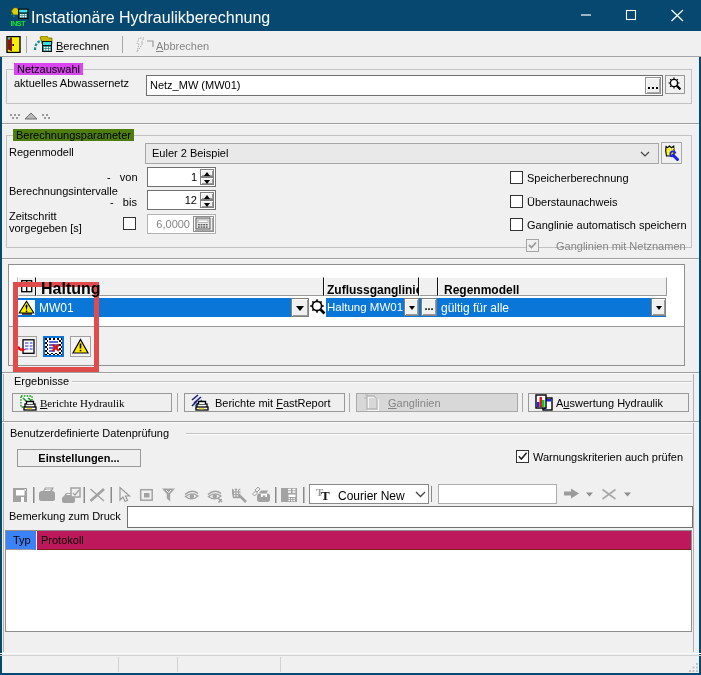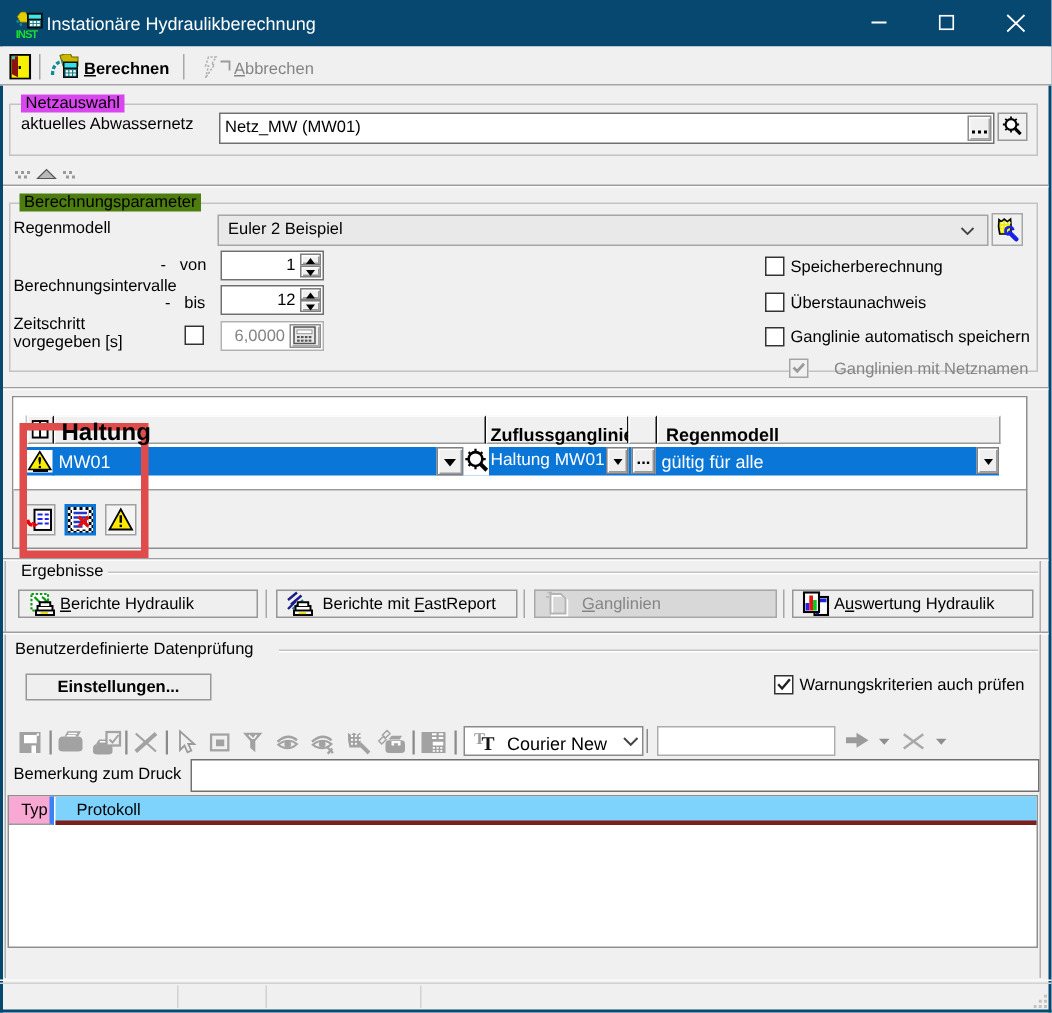--- a/index.html
+++ b/index.html
@@ -33,21 +33,21 @@
 u{text-decoration:underline;}
 </style>
 </head>
 <body>
 <div id="win">
 
 <div class="abs" id="titlebar" style="left:0;top:0;width:701px;height:31px;background:#074871;"></div>
 <div class="abs" style="left:0;top:31px;width:2px;height:644px;background:#074871;"></div>
 <div class="abs" style="left:699px;top:31px;width:2px;height:644px;background:#074871;"></div>
 <div class="abs" style="left:0;top:673px;width:701px;height:2px;background:#074871;"></div>
-<div class="lbl" style="left:31px;top:9px;color:#fff;font-size:12px;">Instationäre Hydraulikberechnung</div>
+<div class="lbl" style="left:31px;top:9px;color:#fff;font-size:16px;">Instationäre Hydraulikberechnung</div>
 
 <svg class="abs" style="left:10px;top:5px;" width="19" height="21" viewBox="0 0 19 21">
   <path d="M1.5 6 l2.5 -3 h3 l1 1.8 h3.5 v5 h-8 z" fill="#e3cf00" stroke="#7a6e00" stroke-width="0.5"></path>
   <path d="M1 9 c2 0.5 3 2 3.5 4" stroke="#17868e" stroke-width="1.6" fill="none" stroke-dasharray="1.8 1.2"></path>
   <rect x="8" y="3.5" width="10.5" height="10.5" fill="#0d0d0d"></rect>
   <rect x="9.2" y="4.8" width="8.1" height="2.6" fill="#40e4ee"></rect>
   <rect x="9.2" y="8.4" width="8.1" height="4.4" fill="#157d85"></rect>
   <g fill="#fff">
     <rect x="10" y="9" width="1.7" height="1.4"></rect>
         <rect x="12.4" y="9" width="1.7" height="1.4"></rect>
@@ -81,21 +81,21 @@
   <rect x="9" y="5" width="10" height="11" fill="#0d0d0d"></rect>
   <rect x="10" y="6" width="8" height="3" fill="#35e0e8"></rect>
   <rect x="10" y="10" width="8" height="5" fill="#0f7d87"></rect>
   <rect x="10.8" y="10.8" width="1.7" height="1.5" fill="#fff"></rect>
       <rect x="13.3" y="10.8" width="1.7" height="1.5" fill="#fff"></rect>
       <rect x="15.8" y="10.8" width="1.7" height="1.5" fill="#fff"></rect>
   <rect x="10.8" y="13" width="1.7" height="1.5" fill="#fff"></rect>
       <rect x="13.3" y="13" width="1.7" height="1.5" fill="#fff"></rect>
       <rect x="15.8" y="13" width="1.7" height="1.5" fill="#fff"></rect>
 </svg>
-<div class="lbl" style="left:56px;top:40px;font-size:11px;font-weight:bold;"><u>B</u>erechnen</div>
+<div class="lbl" style="left:56px;top:40px;font-size:11px;"><u>B</u>erechnen</div>
 <div class="vsep" style="left:122px;top:36px;height:17px;"></div>
 <svg class="abs" style="left:135px;top:37px;" width="20" height="16" viewBox="0 0 20 16">
   <path d="M4 1 l-2 6 h2 l-2 8 6 -9 h-2 l3 -5 z" fill="none" stroke="#b0b0b0" stroke-width="1" stroke-dasharray="1.5 1"></path>
   <path d="M12 4 h6 v2 m0 -2 v6" stroke="#9a9a9a" stroke-width="1.2" fill="none"></path>
 </svg>
 <div class="lbl gray" style="left:156px;top:40px;font-size:11px;"><u>A</u>bbrechen</div>
 
 <div class="gbox" style="left:6px;top:69px;width:686px;height:35px;"></div>
 <div class="lbl" style="left:14px;top:63px;background:#d946ef;padding:0 3px;">Netzauswahl</div>
 <div class="lbl" style="left:14px;top:77px;">aktuelles Abwassernetz</div>
@@ -314,21 +314,21 @@
 <svg class="abs" style="left:20px;top:395px;" width="17" height="17" viewBox="0 0 17 17">
   <rect x="1" y="1" width="11" height="11" fill="#fff" stroke="#0d9913" stroke-width="1.4" stroke-dasharray="1.6 1.2"></rect>
   <path d="M3 3 l5 5 M8 3 q2 1 3 3 l-6 4" stroke="#0d9913" stroke-width="1.5" fill="none"></path>
   <g>
     <rect x="5" y="9" width="10" height="4" fill="#fff" stroke="#000" stroke-width="1.3"></rect>
     <path d="M6.5 9 v-2.5 h7 v2.5" fill="#fff" stroke="#000" stroke-width="1.3"></path>
     <rect x="4" y="12" width="12" height="3" fill="#fff" stroke="#000" stroke-width="1.3"></rect>
     <rect x="7" y="13" width="5" height="1.2" fill="#e6d800"></rect>
   </g>
 </svg>
-<div class="lbl" style="left:40px;top:397px;"><u>B</u>erichte Hydraulik</div>
+<div class="lbl" style="left:40px;top:397px;font-family:Liberation Serif, serif;"><u>B</u>erichte Hydraulik</div>
 <div class="vsep" style="left:177px;top:393px;height:19px;"></div>
 <div class="btn" style="left:184px;top:393px;width:161px;height:19px;"></div>
 <svg class="abs" style="left:191px;top:394px;" width="18" height="18" viewBox="0 0 18 18">
   <path d="M1 6 L7 1 M3 9 L10 3 M1 12 L6 7" stroke="#1b1b8a" stroke-width="1.6"></path>
   <path d="M4 12 L11 6 M7 13 L13 8 M5 15 L9 11" stroke="#17858a" stroke-width="1.5"></path>
   <g>
     <rect x="6" y="10" width="10" height="4" fill="#fff" stroke="#000" stroke-width="1.3"></rect>
     <path d="M7.5 10 v-2.5 h7 v2.5" fill="#fff" stroke="#000" stroke-width="1.3"></path>
     <rect x="5" y="13" width="12" height="3" fill="#fff" stroke="#000" stroke-width="1.3"></rect>
     <rect x="8" y="14.2" width="5" height="1.2" fill="#e6d800"></rect>
@@ -465,22 +465,22 @@
   <path d="M0 3.5 h7 v-3 l8 5 -8 5 v-3 h-7 z" fill="#9b9b9b"></path>
   <path d="M22 4.5 l3.5 4 3.5 -4 z" fill="#8e8e8e"></path>
   <path d="M38.5 1.5 l13 9.5 M51.5 1.5 l-13 9.5" stroke="#a8a8a8" stroke-width="1.6"></path>
   <path d="M60 4.5 l3.5 4 3.5 -4 z" fill="#8e8e8e"></path>
 </svg>
 
 <div class="lbl" style="left:9px;top:510px;">Bemerkung zum Druck</div>
 <div class="field" style="left:127px;top:506px;width:566px;height:22px;"></div>
 
 <div class="abs" style="left:5px;top:530px;width:687px;height:102px;background:#fff;border:1px solid #8f8f8f;box-sizing:border-box;"></div>
-<div class="abs" style="left:6px;top:531px;width:30px;height:19px;background:#f9a8d4;border-right:3px solid #3b82f6;border-bottom:1px solid #9a9a9a;box-sizing:border-box;line-height:18px;padding-left:7px;text-align:center;">Typ</div>
-<div class="abs" style="left:37px;top:531px;width:654px;height:19px;background:#7dd3fc;border-bottom:3px solid #7f1d1d;box-sizing:border-box;line-height:18px;padding-left:14px;">Protokoll</div>
+<div class="abs" style="left:6px;top:531px;width:30px;height:19px;background:#3b82f6;border-right:6px solid #3b82f6;border-bottom:1px solid #9a9a9a;box-sizing:border-box;line-height:18px;padding-left:7px;text-align:center;">Typ</div>
+<div class="abs" style="left:37px;top:531px;width:654px;height:19px;background:#be185d;border-bottom:1px solid #7f1d1d;box-sizing:border-box;line-height:18px;padding-left:4px;">Protokoll</div>
 
 <div class="abs" style="left:0;top:653px;width:701px;height:1px;background:#fafafa;"></div>
 <div class="abs" style="left:0;top:655px;width:701px;height:1px;background:#d2d2d2;"></div>
 <div class="abs" style="left:118px;top:657px;width:1px;height:15px;background:#d2d2d2;"></div>
 <div class="abs" style="left:177px;top:657px;width:1px;height:15px;background:#d2d2d2;"></div>
 <div class="abs" style="left:280px;top:657px;width:1px;height:15px;background:#d2d2d2;"></div>
 <svg class="abs" style="left:689px;top:663px;" width="10" height="10" viewBox="0 0 10 10">
   <g fill="#c2c2c2">
     <rect x="7" y="7" width="2" height="2"></rect>
         <rect x="7" y="3.5" width="2" height="2"></rect>

